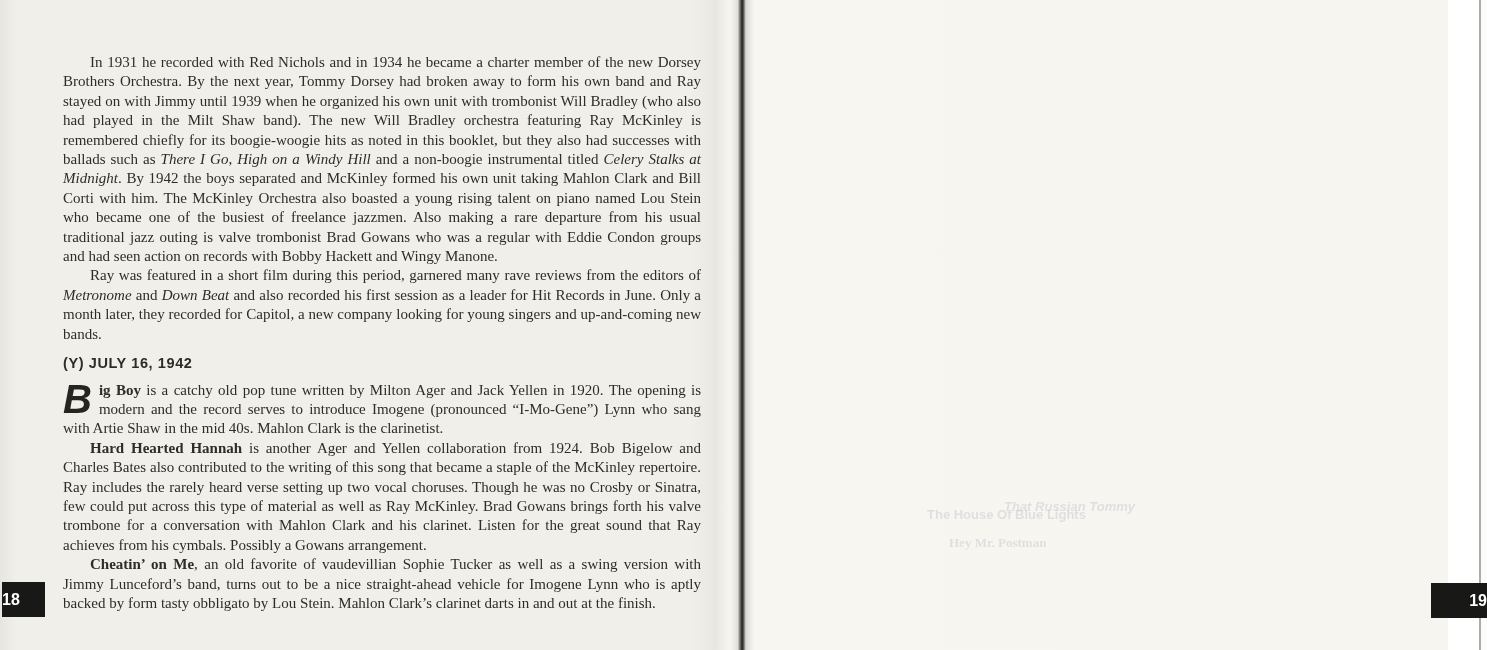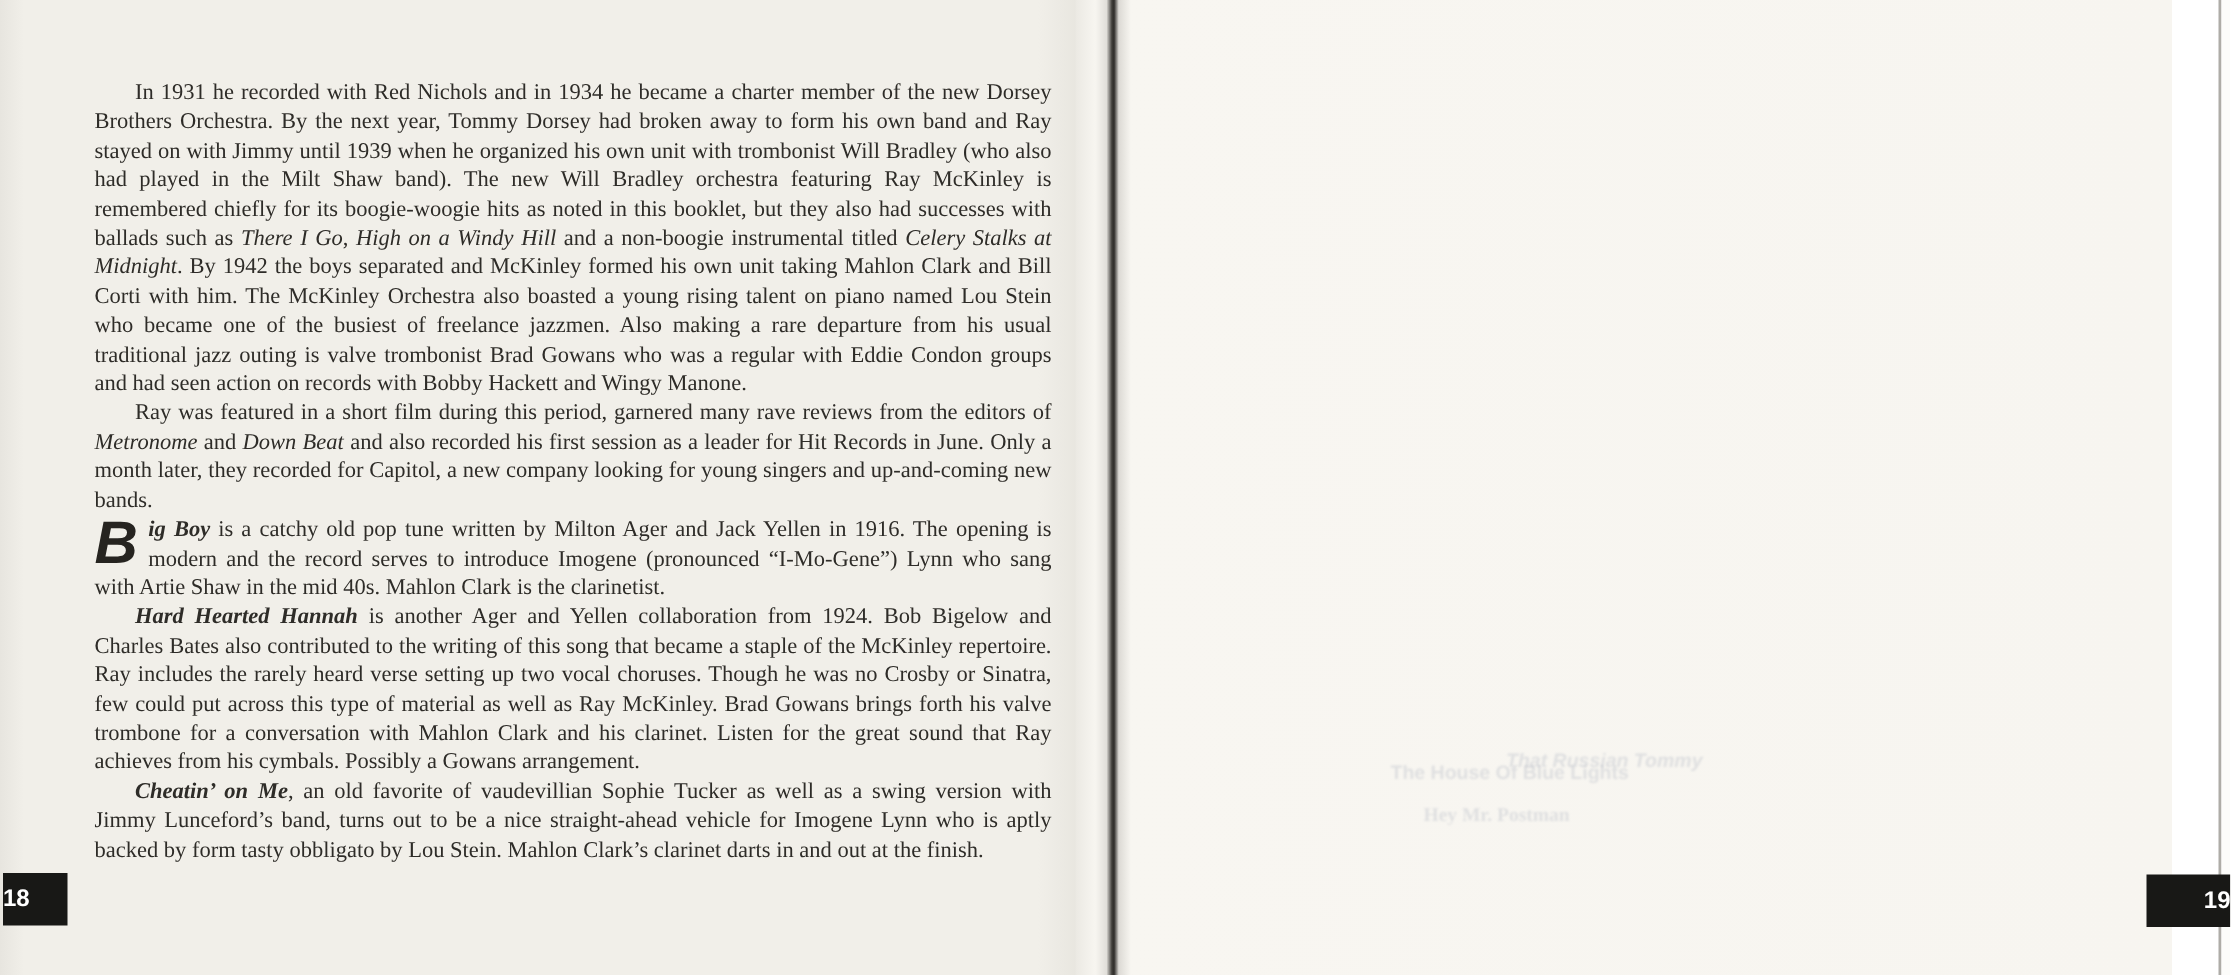--- a/index.html
+++ b/index.html
@@ -22,21 +22,21 @@
     background:linear-gradient(90deg,rgba(60,56,50,0) 0%,rgba(60,56,50,0.12) 32%,rgba(38,36,32,0.88) 47%,rgba(30,28,25,0.92) 53%,rgba(60,56,50,0.15) 66%,rgba(60,56,50,0) 100%);
   }
   #edge-right-line{position:absolute;left:1479px;top:0;width:2px;height:650px;background:#aeaca7;}
   #edge-right-white{position:absolute;left:1481px;top:0;width:6px;height:650px;background:#fcfcfa;}
 
   .text-col{position:absolute;text-align:justify;font-size:15px;line-height:19.4px;}
   #left-col{left:63px;top:53px;width:638px;}
   .para{margin:0;}
   .indent{text-indent:27px;}
   .seg-i{font-style:italic;}
-  .seg-bi{font-style:italic;font-weight:bold;}
+  .seg-bi{font-weight:bold;}
 
   .session-heading{
     font-family:"Liberation Sans", sans-serif;font-weight:bold;
     font-size:14.5px;letter-spacing:0.6px;margin:10px 0 7px 0;text-align:left;
   }
   .dropcap{
     float:left;font-family:"Liberation Sans", sans-serif;
     font-weight:bold;font-style:italic;font-size:40px;line-height:31px;
     margin:3px 7px 0 0;color:#262420;
   }
@@ -59,22 +59,23 @@
 </style>
 </head>
 <body>
 
 <div id="scan">
 
   <div class="page" id="page-left">
     <div class="text-col" id="left-col">
       <p class="para indent"><span>In 1931 he recorded with Red Nichols and in 1934 he became a charter member of the new Dorsey Brothers Orchestra. By the next year, Tommy Dorsey had broken away to form his own band and Ray stayed on with Jimmy until 1939 when he organized his own unit with trombonist Will Bradley (who also had played in the Milt Shaw band). The new Will Bradley orchestra featuring Ray McKinley is remembered chiefly for its boogie-woogie hits as noted in this booklet, but they also had successes with ballads such as </span><span class="seg-i">There I Go</span><span>, </span><span class="seg-i">High on a Windy Hill</span><span> and a non-boogie instrumental titled </span><span class="seg-i">Celery Stalks at Midnight</span><span>. By 1942 the boys separated and McKinley formed his own unit taking Mahlon Clark and Bill Corti with him. The McKinley Orchestra also boasted a young rising talent on piano named Lou Stein who became one of the busiest of freelance jazzmen. Also making a rare departure from his usual traditional jazz outing is valve trombonist Brad Gowans who was a regular with Eddie Condon groups and had seen action on records with Bobby Hackett and Wingy Manone.</span></p>
       <p class="para indent"><span>Ray was featured in a short film during this period, garnered many rave reviews from the editors of </span><span class="seg-i">Metronome</span><span> and </span><span class="seg-i">Down Beat</span><span> and also recorded his first session as a leader for Hit Records in June. Only a month later, they recorded for Capitol, a new company looking for young singers and up-and-coming new bands.</span></p>
+      <h2 class="session-heading">(Y) JULY 16, 1942</h2>
       <p class="para">
-        <span class="dropcap">B</span><span><span class="seg-bi">ig Boy</span><span> is a catchy old pop tune written by Milton Ager and Jack Yellen in 1916. The opening is modern and the record serves to introduce Imogene (pronounced “I-Mo-Gene”) Lynn who sang with Artie Shaw in the mid 40s. Mahlon Clark is the clarinetist.</span></span>
+        <span class="dropcap">B</span><span><span class="seg-bi">ig Boy</span><span> is a catchy old pop tune written by Milton Ager and Jack Yellen in 1920. The opening is modern and the record serves to introduce Imogene (pronounced “I-Mo-Gene”) Lynn who sang with Artie Shaw in the mid 40s. Mahlon Clark is the clarinetist.</span></span>
       </p>
       <p class="para indent"><span class="seg-bi">Hard Hearted Hannah</span><span> is another Ager and Yellen collaboration from 1924. Bob Bigelow and Charles Bates also contributed to the writing of this song that became a staple of the McKinley repertoire. Ray includes the rarely heard verse setting up two vocal choruses. Though he was no Crosby or Sinatra, few could put across this type of material as well as Ray McKinley. Brad Gowans brings forth his valve trombone for a conversation with Mahlon Clark and his clarinet. Listen for the great sound that Ray achieves from his cymbals. Possibly a Gowans arrangement.</span></p>
       <p class="para indent"><span class="seg-bi">Cheatin’ on Me</span><span>, an old favorite of vaudevillian Sophie Tucker as well as a swing version with Jimmy Lunceford’s band, turns out to be a nice straight-ahead vehicle for Imogene Lynn who is aptly backed by form tasty obbligato by Lou Stein. Mahlon Clark’s clarinet darts in and out at the finish.</span></p>
     </div>
   </div>
 
   <div class="page" id="page-right">
 
     <span class="ghost" id="ghost-1">The House Of Blue Lights</span>
     <span class="ghost" id="ghost-2">Hey Mr. Postman</span>

